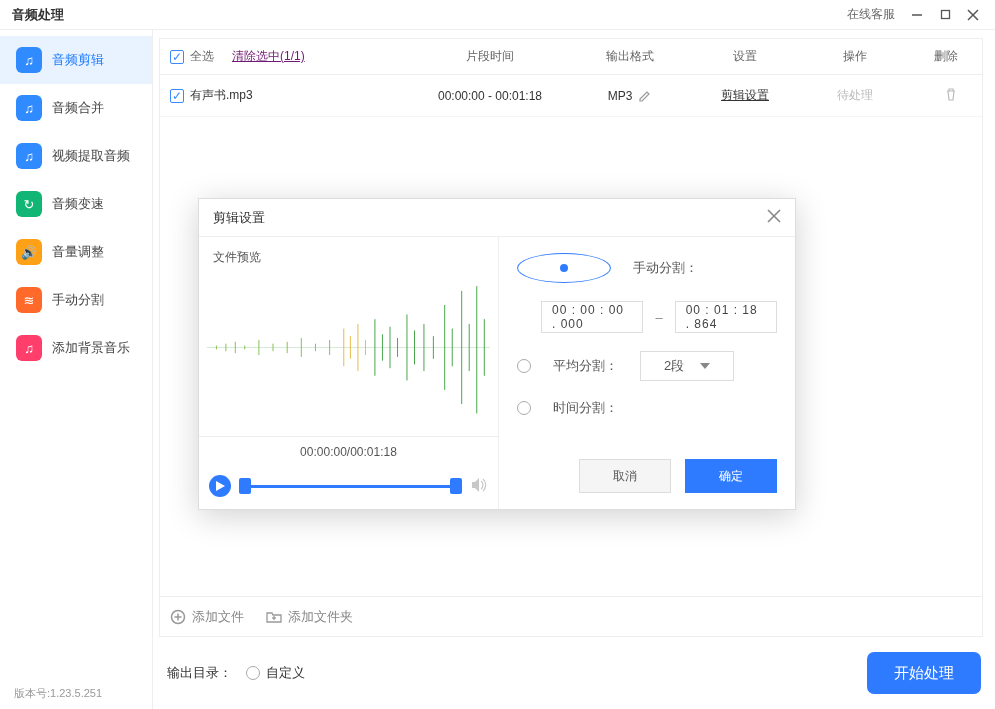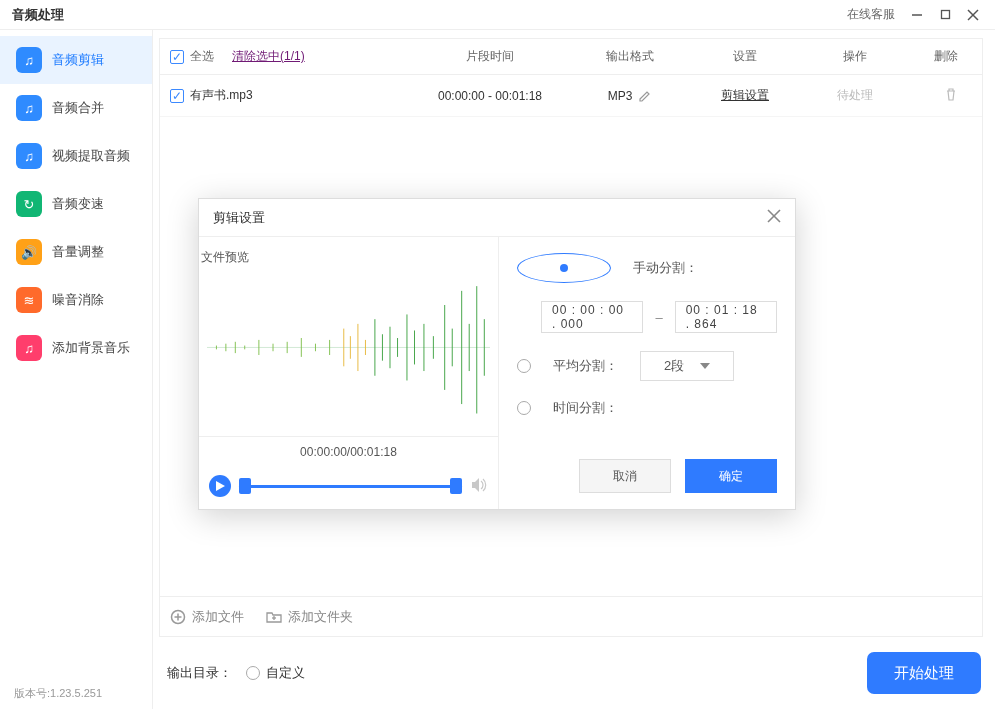--- a/index.html
+++ b/index.html
@@ -39,21 +39,21 @@
 .radio.sel{border-color:#2f7bff}
 .radio.sel::after{content:"";width:8px;height:8px;border-radius:50%;background:#2f7bff}
 .start-btn{margin-left:auto;width:114px;height:42px;background:#2f7bff;color:#fff;border:none;border-radius:7px;font-size:15px;cursor:pointer}
 .version{position:absolute;left:14px;bottom:8px;font-size:11px;color:#999}
 
 .modal{position:absolute;left:198px;top:198px;width:598px;height:312px;background:#fff;border:1px solid #ddd;box-shadow:0 6px 30px rgba(0,0,0,.18)}
 .m-title{height:38px;display:flex;align-items:center;padding:0 14px;border-bottom:1px solid #eee;font-size:13px;color:#333}
 .m-title .mx{margin-left:auto;cursor:pointer;color:#888}
 .m-body{display:flex;height:calc(100% - 38px)}
 .m-left{width:300px;border-right:1px solid #eee;display:flex;flex-direction:column}
-.m-left .lbl{padding:12px 2px 6px;font-size:12px;color:#555}
+.m-left .lbl{padding:12px 14px 6px;font-size:12px;color:#555}
 .wave{flex:1;position:relative;margin:0 8px;overflow:hidden}
 .wave svg{position:absolute;inset:0}
 .player{padding:8px 10px 12px;border-top:1px solid #eee}
 .ptime{text-align:center;font-size:12px;color:#555;margin-bottom:16px}
 .pctrl{display:flex;align-items:center;gap:8px}
 .play-btn{width:22px;height:22px;border-radius:50%;background:#2f7bff;display:flex;align-items:center;justify-content:center;cursor:pointer}
 .play-btn svg{fill:#fff}
 .track{flex:1;height:20px;position:relative}
 .track .bar{position:absolute;top:9px;left:0;right:0;height:3px;background:#2f7bff;border-radius:2px}
 .track .knob{position:absolute;top:2px;width:12px;height:16px;background:#2f7bff;border-radius:2px}
@@ -111,21 +111,21 @@
     <div class="side-item">
         <div class="side-icon i4">↻</div>
         <span>音频变速</span>
       </div>
     <div class="side-item">
         <div class="side-icon i5">🔊</div>
         <span>音量调整</span>
       </div>
     <div class="side-item">
         <div class="side-icon i6">≋</div>
-        <span>噪音消除</span>
+        <span>手动分割</span>
       </div>
     <div class="side-item">
         <div class="side-icon i7">♫</div>
         <span>添加背景音乐</span>
       </div>
   </div>
 
   <div class="main">
     <div class="list-area">
       <div class="hdr">

